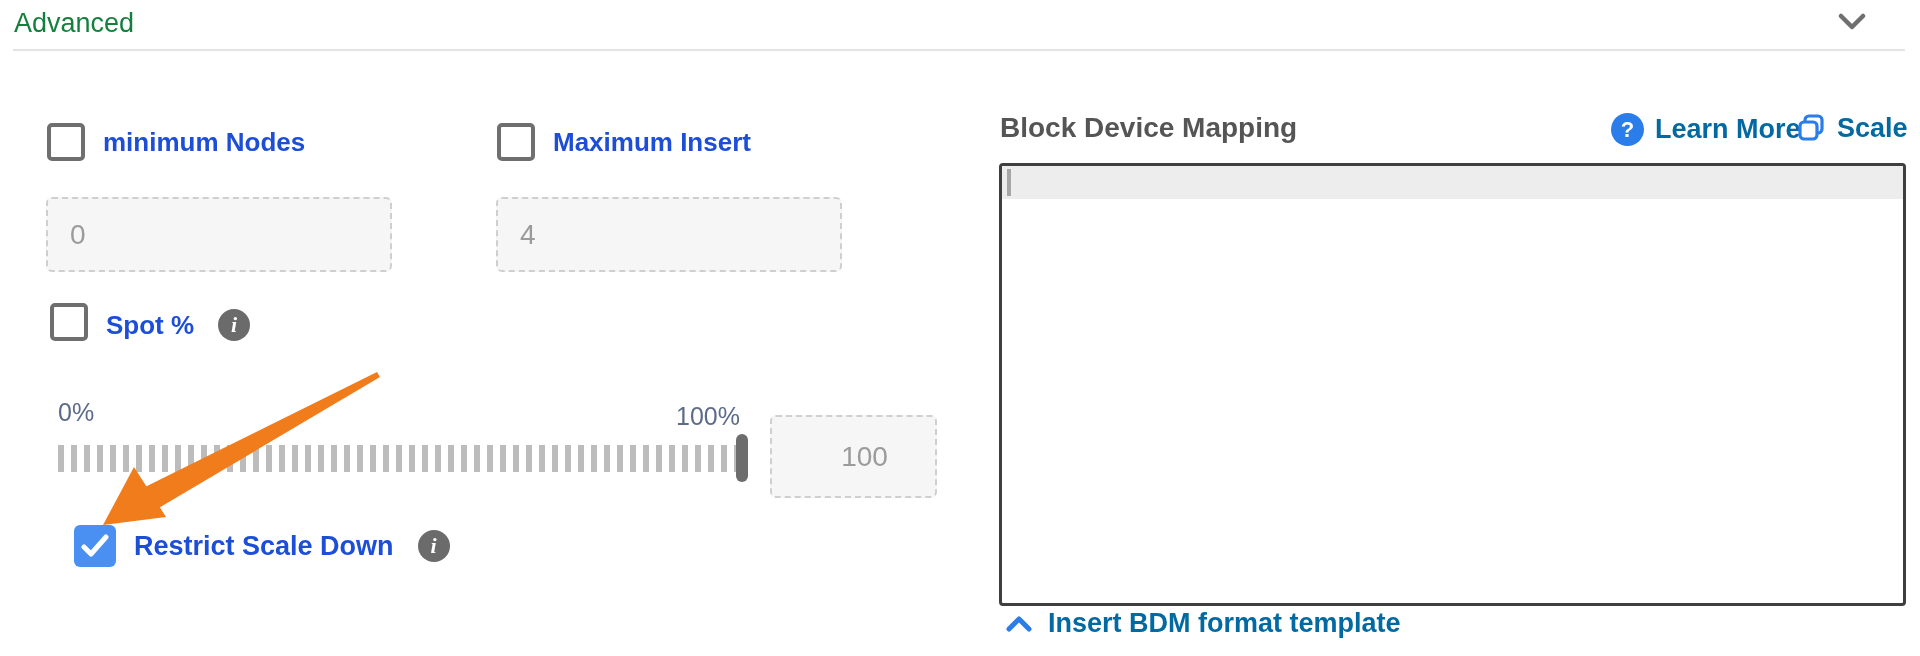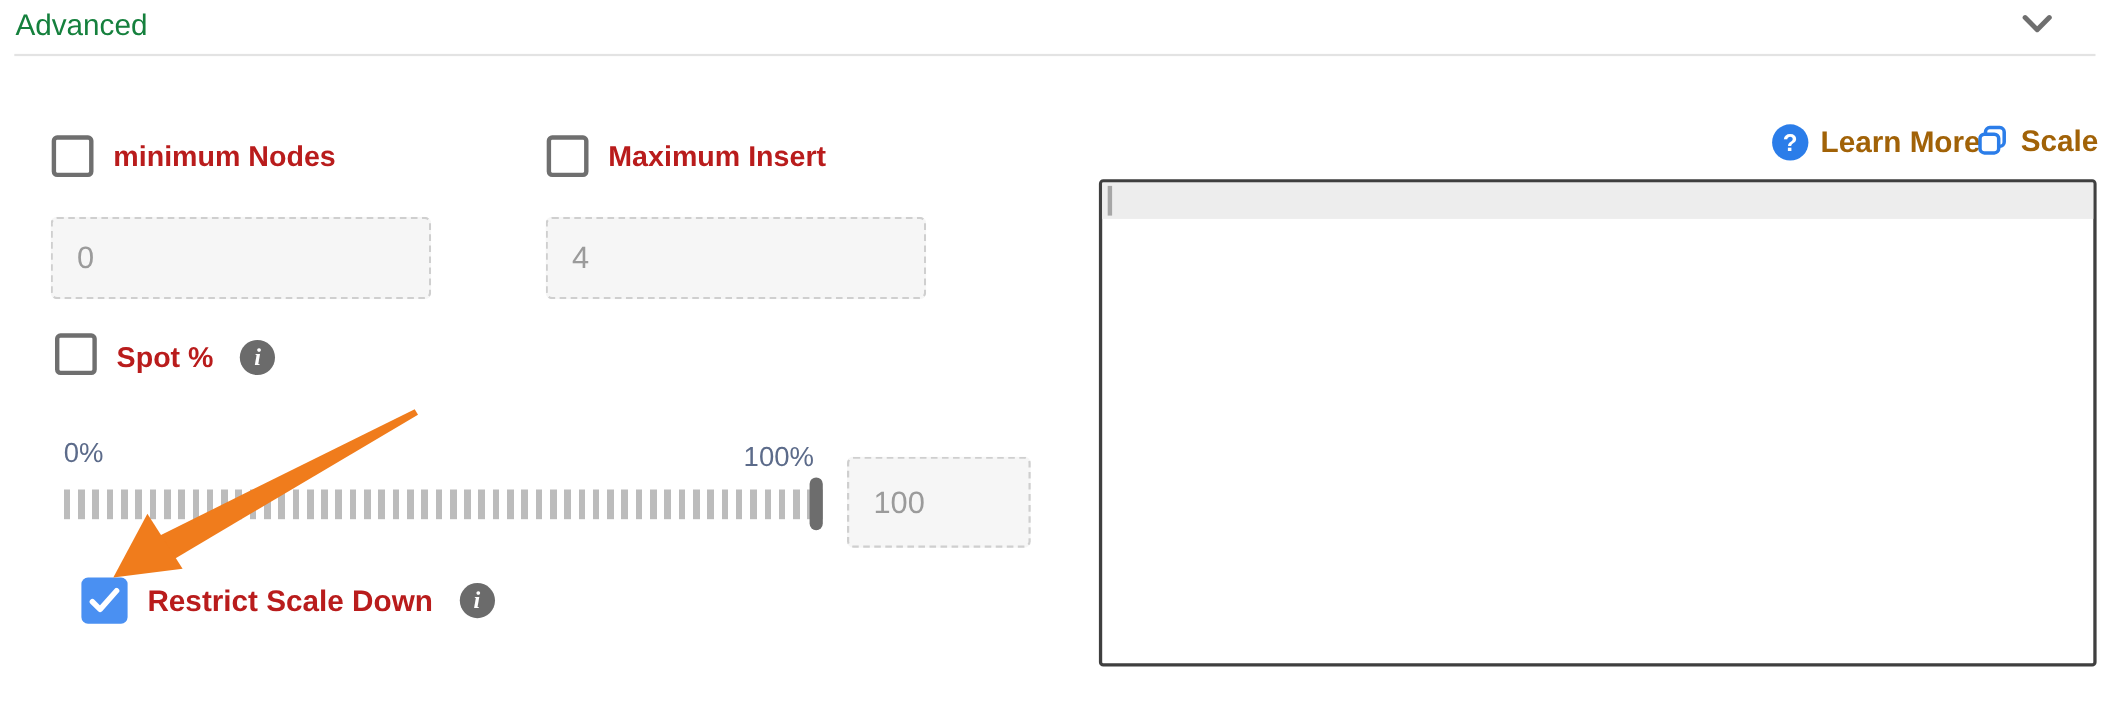--- a/index.html
+++ b/index.html
@@ -18,53 +18,53 @@
   
   .cbrow { display:flex; align-items:center; gap:18px; height:42px; }
   .cbox {
     width:38px; height:38px; border:4px solid #6f6f6f; border-radius:5px;
     background:#ffffff; flex:0 0 auto; cursor:pointer;
   }
   .cbox-checked {
     width:42px; height:42px; border:none; border-radius:6px; background:#4a90f2;
     display:flex; align-items:center; justify-content:center; flex:0 0 auto; cursor:pointer;
   }
-  .cblabel { font-size:26px; font-weight:600; color:#b91c1c; white-space:nowrap; }
+  .cblabel { font-size:26px; font-weight:600; color:#1d4ed8; white-space:nowrap; }
 
   .info-icon {
     width:32px; height:32px; border-radius:50%; background:#6b6b6b; color:#ffffff;
     display:flex; align-items:center; justify-content:center;
     font-family:"Liberation Serif", serif; font-size:22px; font-weight:bold; font-style:italic;
     cursor:pointer; flex:0 0 auto; margin-left:6px;
   }
 
   .dashed-input {
     border:2px dashed #cfcfcf; border-radius:6px; background:#f6f6f6;
     font-family:"Liberation Sans", sans-serif; font-size:28px; color:#9b9b9b;
     padding-left:22px; outline:none;
   }
   .input-min { left:46px; top:197px; width:346px; height:75px; }
   .input-max { left:496px; top:197px; width:346px; height:75px; }
-  .input-slider-value { left:770px; top:415px; width:167px; height:83px; }
+  .input-slider-value { left:770px; top:415px; width:167px; height:83px;text-align:center; }
 
   
   .slider-label { font-size:25px; color:#5c6b8a; }
   .slider-track {
     left:58px; top:445px; width:690px; height:27px; cursor:pointer;
     background:repeating-linear-gradient(to right, #bcbcbc 0 6px, transparent 6px 13px);
   }
   .slider-handle {
     left:736px; top:434px; width:12px; height:48px; background:#6d6d6d;
     border-radius:6px; cursor:grab;
   }
 
   
   .bdm-title { left:1000px; top:112px; font-size:28px; font-weight:600; color:#555555; white-space:nowrap; }
   .link-group { display:flex; align-items:center; gap:11px; cursor:pointer; }
-  .link-text { font-size:27px; font-weight:600; color:#a16207; white-space:nowrap; }
+  .link-text { font-size:27px; font-weight:600; color:#0369a1; white-space:nowrap; }
   .q-icon {
     width:33px; height:33px; border-radius:50%; background:#2b7de9; color:#ffffff;
     display:flex; align-items:center; justify-content:center; font-size:22px; font-weight:bold;
   }
   .editor {
     left:999px; top:163px; width:907px; height:443px; background:#ffffff;
     border:3px solid #3f3f3f; border-radius:4px; cursor:text;
   }
   .editor-active-line { position:absolute; left:0; top:0; width:100%; height:33px; background:#ededed; }
   .editor-cursor { position:absolute; left:5px; top:3px; width:4px; height:27px; background:#a6a6a6; }
@@ -122,20 +122,21 @@
     </div>
     <div class="cblabel" style="font-size:27px;">Restrict Scale Down</div>
     <div class="info-icon">i</div>
   </div>
 
   <svg class="abs" style="left:0; top:0; pointer-events:none;" width="1920" height="656" viewBox="0 0 1920 656">
     <polygon points="377,372 380,377 157,509 145,487" fill="#f07c1c"></polygon>
     <polygon points="103,525 166,517 134,467" fill="#f07c1c"></polygon>
   </svg>
 
+  <div class="abs bdm-title">Block Device Mapping</div>
 
   <div class="abs link-group" style="left:1611px; top:113px;">
     <div class="q-icon">?</div>
     <div class="link-text">Learn More</div>
   </div>
 
   <div class="abs link-group" style="left:1797px; top:113px;">
     <span>
       <svg width="29" height="31" viewBox="0 0 29 31">
         <rect x="8" y="3" width="17" height="17" rx="4" fill="none" stroke="#2b7de9" stroke-width="3.2"></rect>
@@ -144,14 +145,22 @@
     </span>
     <div class="link-text">Scale</div>
   </div>
 
   <div class="abs editor">
     <div class="editor-active-line"></div>
     <div class="editor-cursor"></div>
     <span></span>
   </div>
 
+  <div class="abs bdm-footer-link">
+    <span>
+      <svg width="26" height="18" viewBox="0 0 26 18">
+        <polyline points="3,14 13,4 23,14" fill="none" stroke="#2b7de9" stroke-width="5" stroke-linecap="round" stroke-linejoin="round"></polyline>
+      </svg>
+    </span>
+    <div class="link-text">Insert BDM format template</div>
+  </div>
 
 </div>
 
 </body></html>

